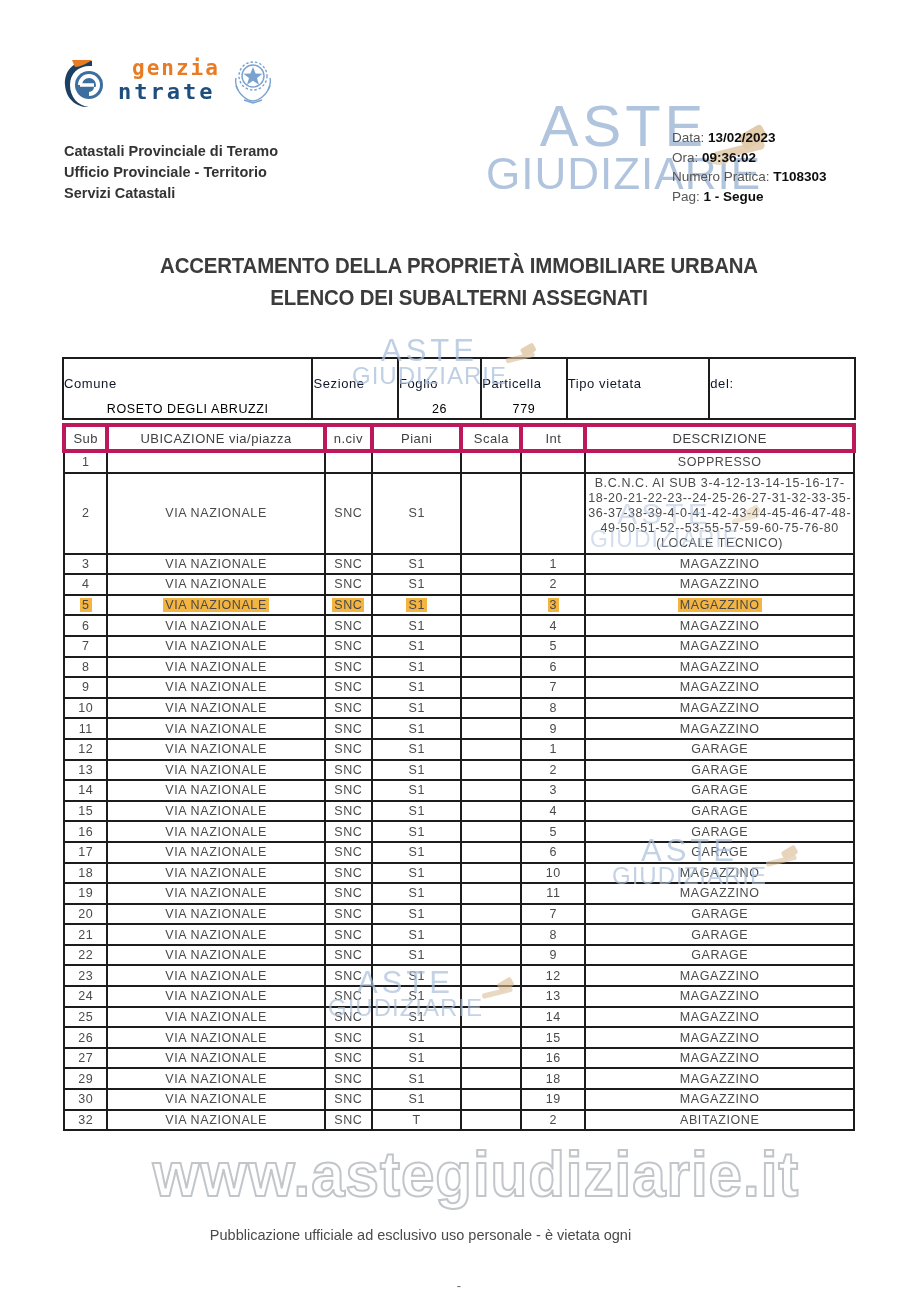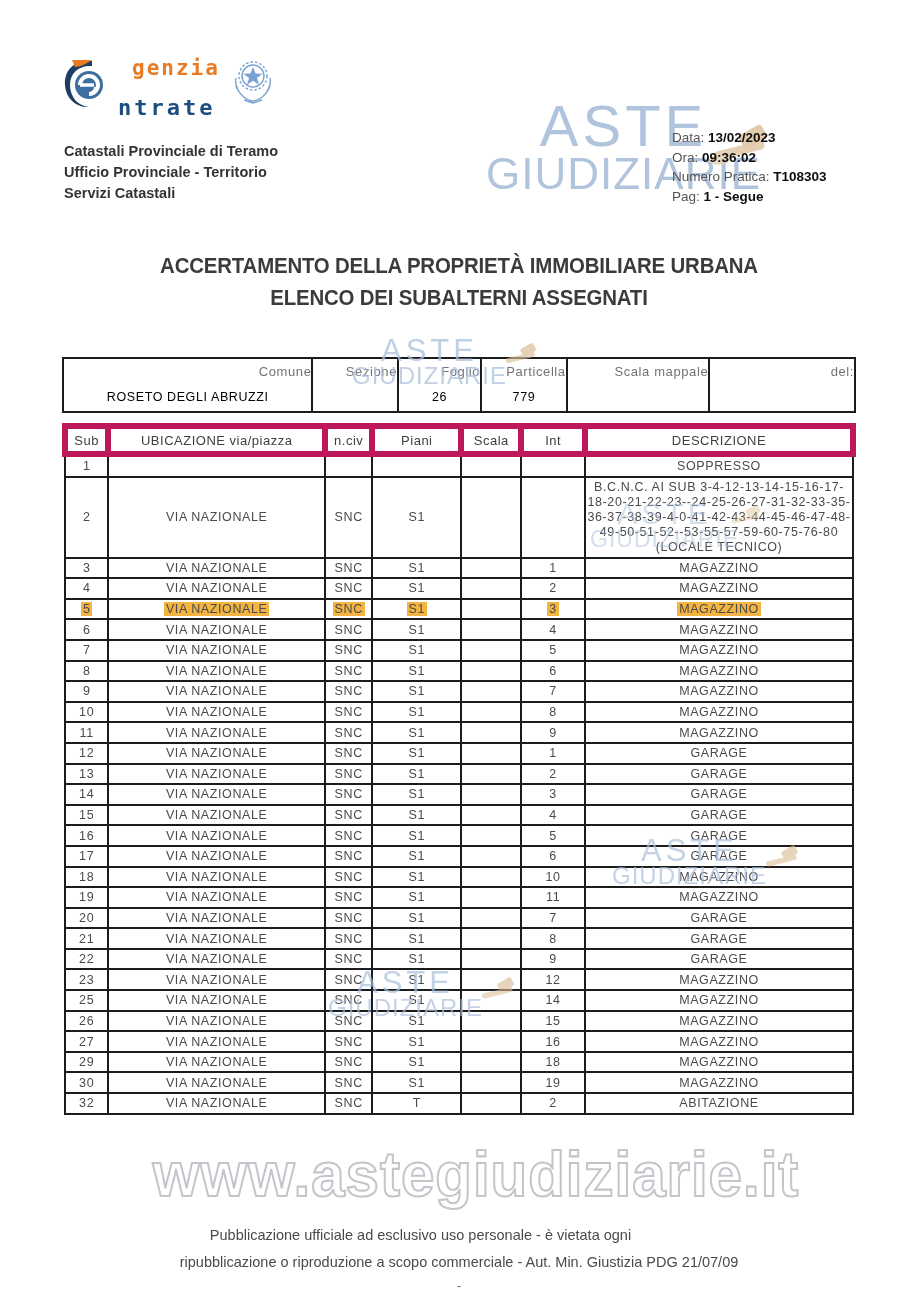--- a/index.html
+++ b/index.html
@@ -4,42 +4,42 @@
 <style>
   html,body{margin:0;padding:0;}
   body{width:918px;height:1299px;background:#ffffff;font-family:"Liberation Sans",sans-serif;position:relative;overflow:hidden;}
   .page{position:absolute;inset:0;background:#fff;}
 
   
   .logo{position:absolute;left:62px;top:58px;display:flex;align-items:flex-start;}
   .logo-mark{width:50px;height:52px;}
   .logo-text{margin-left:-6px;line-height:1;}
   .logo-line1{font-family:"DejaVu Sans Mono",monospace;font-weight:bold;font-size:21px;color:#e87b23;letter-spacing:2px;margin-left:26px;}
-  .logo-line2{font-family:"DejaVu Sans Mono",monospace;font-weight:bold;font-size:22px;color:#1d4e7e;letter-spacing:3px;margin-left:12px;margin-top:18px;}
+  .logo-line2{font-family:"DejaVu Sans Mono",monospace;font-weight:bold;font-size:22px;color:#1d4e7e;letter-spacing:3px;margin-left:12px;margin-top:2px;}
   .emblem{width:46px;height:50px;margin-left:10px;margin-top:-2px;}
 
   .office{position:absolute;left:64px;top:141px;font-size:14.5px;font-weight:bold;color:#333;line-height:1.45;}
 
   .meta{position:absolute;left:672px;top:128px;font-size:13.5px;line-height:1.45;white-space:nowrap;}
   .meta .lab{color:#555;}
   .meta b{color:#0d0d0d;}
 
   
   .doc-title{position:absolute;left:0;top:250px;width:918px;text-align:center;font-weight:bold;color:#3b3b3b;font-size:21.5px;line-height:1.5;letter-spacing:-0.2px;transform:scaleX(0.95);transform-origin:center;}
 
   
   table{border-collapse:collapse;}
   .parcel{position:absolute;left:62px;top:357px;width:794px;height:56px;table-layout:fixed;z-index:1;}
   .parcel td{border:2px solid #1c1c1c;vertical-align:top;padding:0;}
-  .parcel .plabel{text-align:right;font-size:13px;color:#737373;letter-spacing:0.6px;padding-top:5px;}
+  .parcel .plabel{text-align:left;font-size:13px;color:#0f172a;letter-spacing:0.6px;padding-top:17px;}
   .parcel .pvalue{text-align:center;font-size:12.5px;color:#000000;letter-spacing:0.6px;padding-top:11px;min-height:16px;}
 
   
   .main{position:absolute;left:62px;top:423px;width:794px;table-layout:fixed;z-index:1;}
-  .main th{border:6px solid #be185d;font-weight:normal;font-size:13px;color:#3f3f3f;height:20px;letter-spacing:0.5px;}
+  .main th{border:4px solid #be185d;font-weight:normal;font-size:13px;color:#3f3f3f;height:20px;letter-spacing:0.5px;}
   .main td{border:2px solid #1c1c1c;text-align:center;font-size:12.5px;color:#4a4a4a;height:18.6px;letter-spacing:0.6px;padding:0 2px;}
   .main td.desc{line-height:15px;padding:2px 0;}
   .main tr.hl td span{background:#f3b441;padding:0 2px;}
 
   
   .wm{position:absolute;color:#aabfdb;text-align:center;line-height:0.95;pointer-events:none;white-space:nowrap;}
   .wm .w1{letter-spacing:4px;}
   .wm .w2{letter-spacing:1px;}
   .wm .gavel{position:absolute;}
   .wm-hdr{left:486px;top:98px;font-size:58px;opacity:0.92;z-index:0;}
@@ -144,21 +144,21 @@
           </td>
           <td>
             <div class="plabel">Foglio</div>
             <div class="pvalue">26</div>
           </td>
           <td>
             <div class="plabel">Particella</div>
             <div class="pvalue">779</div>
           </td>
           <td>
-            <div class="plabel">Scala mappale</div>
+            <div class="plabel">Tipo vietata</div>
             <div class="pvalue"></div>
           </td>
           <td>
             <div class="plabel">del:</div>
             <div class="pvalue"></div>
           </td>
         </tr>
   </tbody>
     </table>
 
@@ -412,20 +412,29 @@
         <tr>
           <td><span>23</span></td>
           <td><span>VIA NAZIONALE</span></td>
           <td><span>SNC</span></td>
           <td><span>S1</span></td>
           <td></td>
           <td><span>12</span></td>
           <td><span>MAGAZZINO</span></td>
         </tr>
         <tr>
+          <td><span>24</span></td>
+          <td><span>VIA NAZIONALE</span></td>
+          <td><span>SNC</span></td>
+          <td><span>S1</span></td>
+          <td></td>
+          <td><span>13</span></td>
+          <td><span>MAGAZZINO</span></td>
+        </tr>
+        <tr>
           <td><span>25</span></td>
           <td><span>VIA NAZIONALE</span></td>
           <td><span>SNC</span></td>
           <td><span>S1</span></td>
           <td></td>
           <td><span>14</span></td>
           <td><span>MAGAZZINO</span></td>
         </tr>
         <tr>
           <td><span>26</span></td>
@@ -471,16 +480,15 @@
           <td></td>
           <td><span>2</span></td>
           <td><span>ABITAZIONE</span></td>
         </tr>
       </tbody>
   </table>
 
   <div class="wm-url">www.astegiudiziarie.it</div>
 
   <div class="footer-line1">Pubblicazione ufficiale ad esclusivo uso personale - è vietata ogni</div>
-  <div class="footer-line2">ripubblicazione o riproduzione a scopo commerciale - Aut. Min. Giustizia PDG 21/07/09</div>
   <div class="footer-dash">-</div>
 
 </div>
 
 </body></html>

